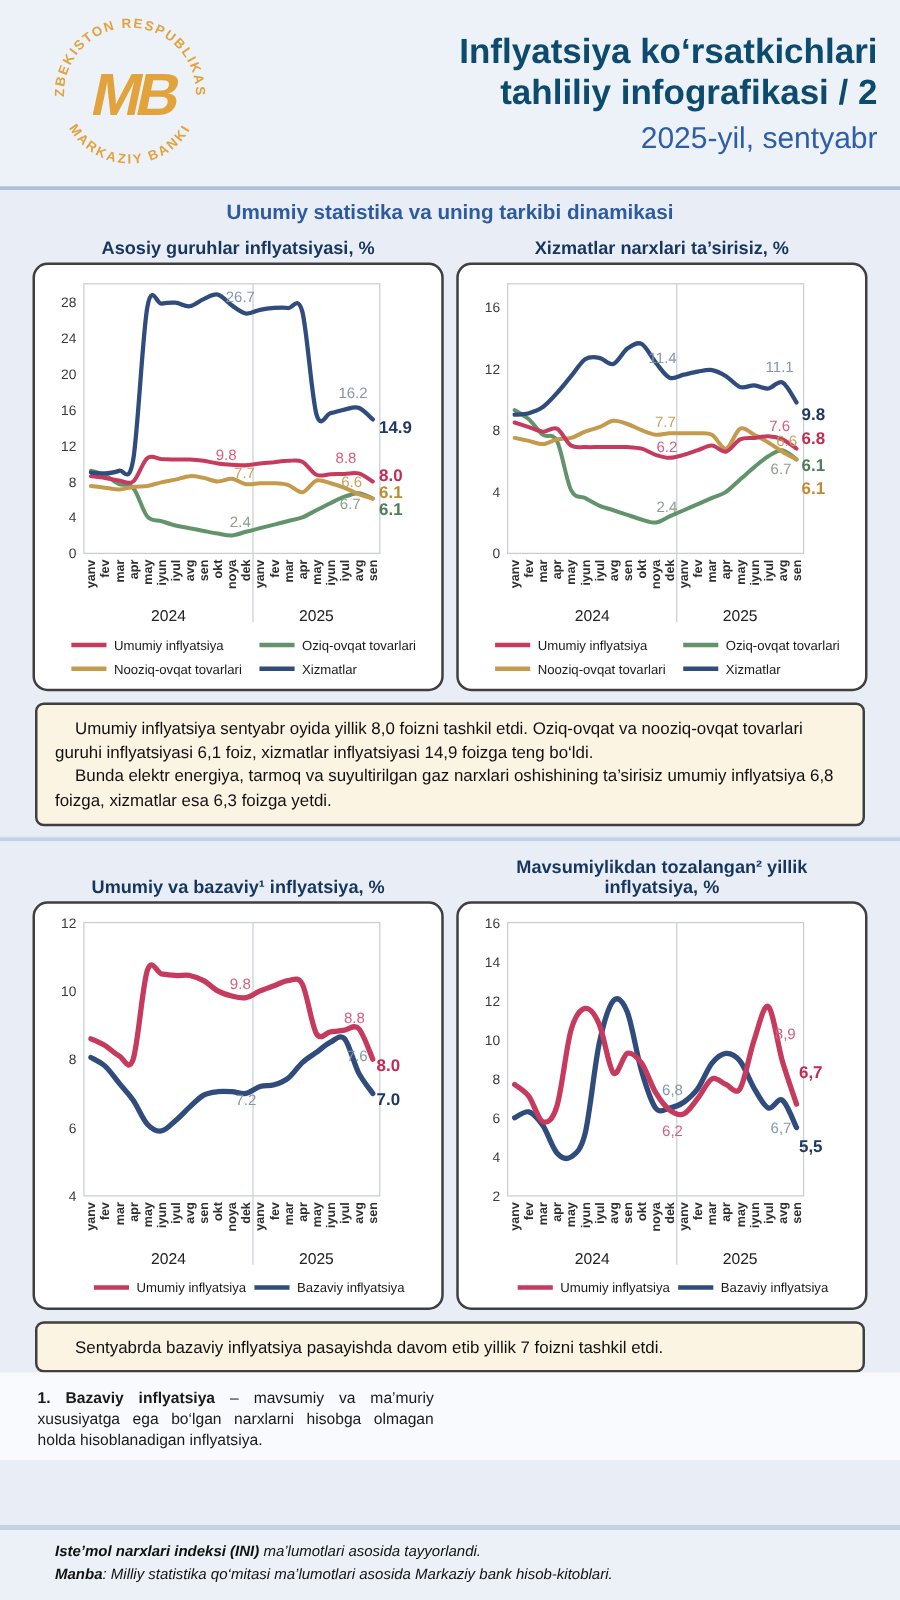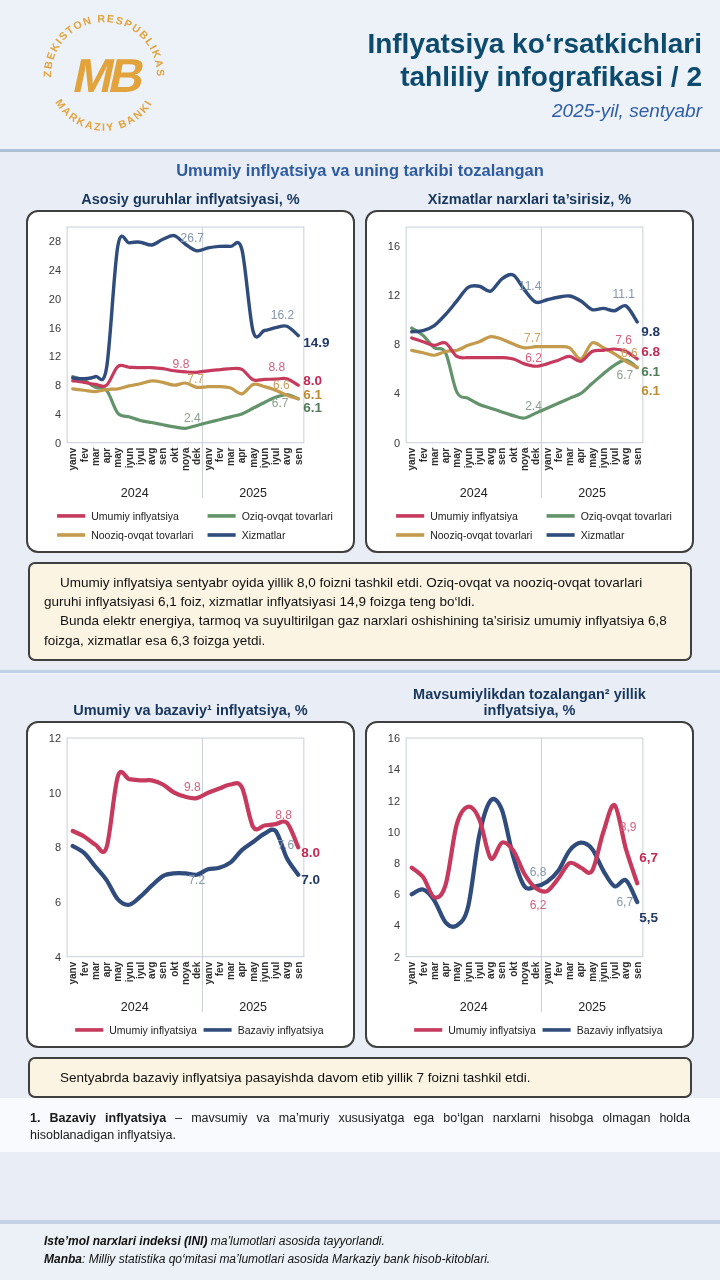--- a/index.html
+++ b/index.html
@@ -9,42 +9,42 @@
     background:#E9EEF6; color:#1a1a1a;
   }
   .page{ width:720px; height:1280px; overflow:hidden; display:flex; flex-direction:column; background:#E9EEF6;}
 
   
   header{ background:#EDF2F9; border-bottom:3px solid #AFC1D9; height:152px;
           display:flex; align-items:center; padding:0 18px 0 38px;}
   .logo{ flex:0 0 auto; }
   .titles{ flex:1; text-align:right; }
   .title-line{ font-size:28px; font-weight:bold; color:#0c4a6e; line-height:1.18; }
-  .subtitle{ font-size:19px; font-style:italic; color:#2F5DA8; margin-top:7px; }
+  .subtitle{ font-size:24px; color:#2F5DA8; margin-top:7px; }
 
   section.block{ padding:0 26px; }
   .sec-title{ text-align:center; font-weight:bold; font-size:16.5px; color:#2E5B9F; padding:9px 0 6px; }
 
   .charts-row{ display:flex; gap:10px; justify-content:center; }
   figure{ width:329px; display:flex; flex-direction:column; }
   .chart-caption{ font-weight:bold; font-size:14.5px; color:#17365D; text-align:center;
                   display:flex; align-items:flex-end; justify-content:center; }
   .cap-top{ min-height:21px; margin-bottom:3px; }
   .cap-bot{ min-height:40px; margin-bottom:3px; }
   .cap-bot span, .cap-top span{ max-width:270px; display:inline-block; }
   .chart-box{ background:#fff; border:2px solid #3F3F3F; border-radius:12px; padding:3px; }
   .chart-box svg{ display:block; width:100%; font-family:inherit; }
 
   .note-box{ margin:9px 2px 0; background:#FCF4E3; border:2px solid #3F3F3F; border-radius:7px;
              padding:9px 14px; font-size:13.5px; line-height:1.42; color:#111;}
   .note-box p{ text-indent:16px; }
 
   .hr-band{ height:5px; background:#C3D1E6; margin:8px 0 4px; border-top:1px solid #E2EAF5; border-bottom:1px solid #F0F5FB;}
 
-  .footnotes{ background:#F8FAFD; padding:12px 30px 8px; display:grid; grid-template-columns:1fr;
+  .footnotes{ background:#F8FAFD; padding:12px 30px 8px; display:grid; grid-template-columns:1fr 1fr;
               gap:26px; font-size:12.5px; line-height:1.35; text-align:justify; }
   .footnotes b{ font-weight:bold; }
 
   footer{ margin-top:auto; background:#ECF1F8; border-top:4px solid #C4D2E6; padding:8px 0 12px 44px;
           font-style:italic; font-size:12px; line-height:1.5; color:#111; }
   footer .b{ font-weight:bold; }
 </style>
 </head>
 <body>
 
@@ -69,21 +69,21 @@
       </g>
     </svg>
     <div class="titles">
       <div class="title-line">Inflyatsiya ko‘rsatkichlari</div>
       <div class="title-line">tahliliy infografikasi / 2</div>
       <div class="subtitle">2025-yil, sentyabr</div>
     </div>
   </header>
 
   <section class="block">
-    <div class="sec-title">Umumiy inflyatsiya va uning tarkibi tozalangan</div>
+    <div class="sec-title">Umumiy statistika va uning tarkibi dinamikasi</div>
     <div class="charts-row">
       <figure>
         <figcaption class="chart-caption cap-top">
           <span>Asosiy guruhlar inflyatsiyasi, %</span>
         </figcaption>
         <div class="chart-box">
             <svg viewBox="0 0 318 332">
               <rect x="36" y="12" width="236" height="215" fill="#FFFFFF" stroke="#C9CED6" stroke-width="1"></rect>
               <line x1="170.85714285714286" y1="12" x2="170.85714285714286" y2="282" stroke="#C9CED6" stroke-width="1"></line>
               <text x="30" y="231" text-anchor="end" font-size="11" fill="#3a3a3a" font-weight="normal">0</text>

